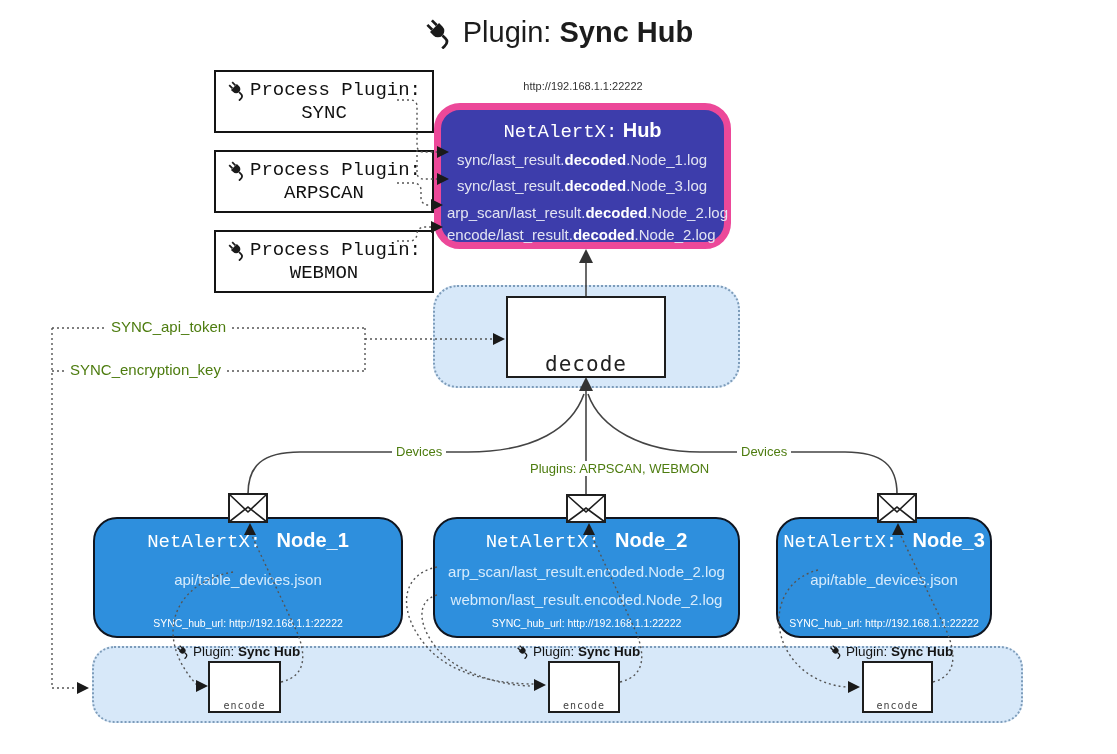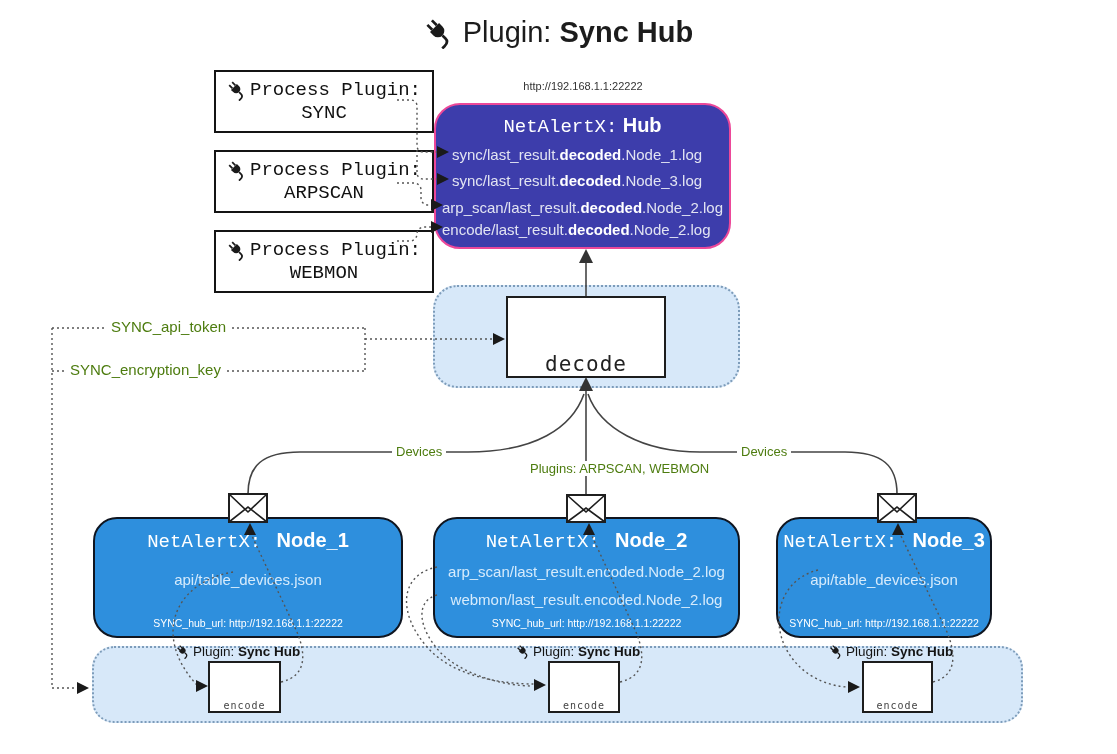--- a/index.html
+++ b/index.html
@@ -19,21 +19,21 @@
 
   
   .pbox{position:absolute;left:177px;width:220px;height:63px;background:#fff;border:2px solid #141414;z-index:2;
         display:flex;flex-direction:column;justify-content:center;align-items:center;font-family:"Liberation Mono",monospace;margin-left:37px;}
   .pbox .row1{display:flex;align-items:center;gap:2px;font-size:19px;color:#111;}
   .pbox .row2{font-size:19px;color:#111;margin-top:1px;}
 
   
   .hub-url{position:absolute;left:433px;top:80px;width:300px;text-align:center;font-size:11px;color:#333;z-index:2;}
   .hub{position:absolute;left:434px;top:103px;width:297px;height:146px;background:var(--hub-fill);
-       border:2px solid #ec4899;border-radius:26px;z-index:2;color:#fff;}
+       border:7px solid #ec4899;border-radius:26px;z-index:2;color:#fff;}
   .hub-title{position:absolute;left:0;right:0;top:9px;text-align:center;font-size:19px;color:#fff;}
   .hub-title .pfx{font-family:"Liberation Mono",monospace;}
   .hub-title b{font-size:20px;font-weight:bold;}
   .hub-line{position:absolute;font-size:15px;color:#e2e4f2;white-space:nowrap;}
   .hub-line b{color:#fff;}
   .hl0{top:41px;left:16px;} .hl1{top:67px;left:16px;} .hl2{top:94px;left:6px;} .hl3{top:116px;left:6px;}
 
   
   .band{position:absolute;background:var(--band-fill);border:2px dotted var(--band-border);z-index:1;}
   .decode-band{left:433px;top:285px;width:307px;height:103px;border-radius:24px;}

